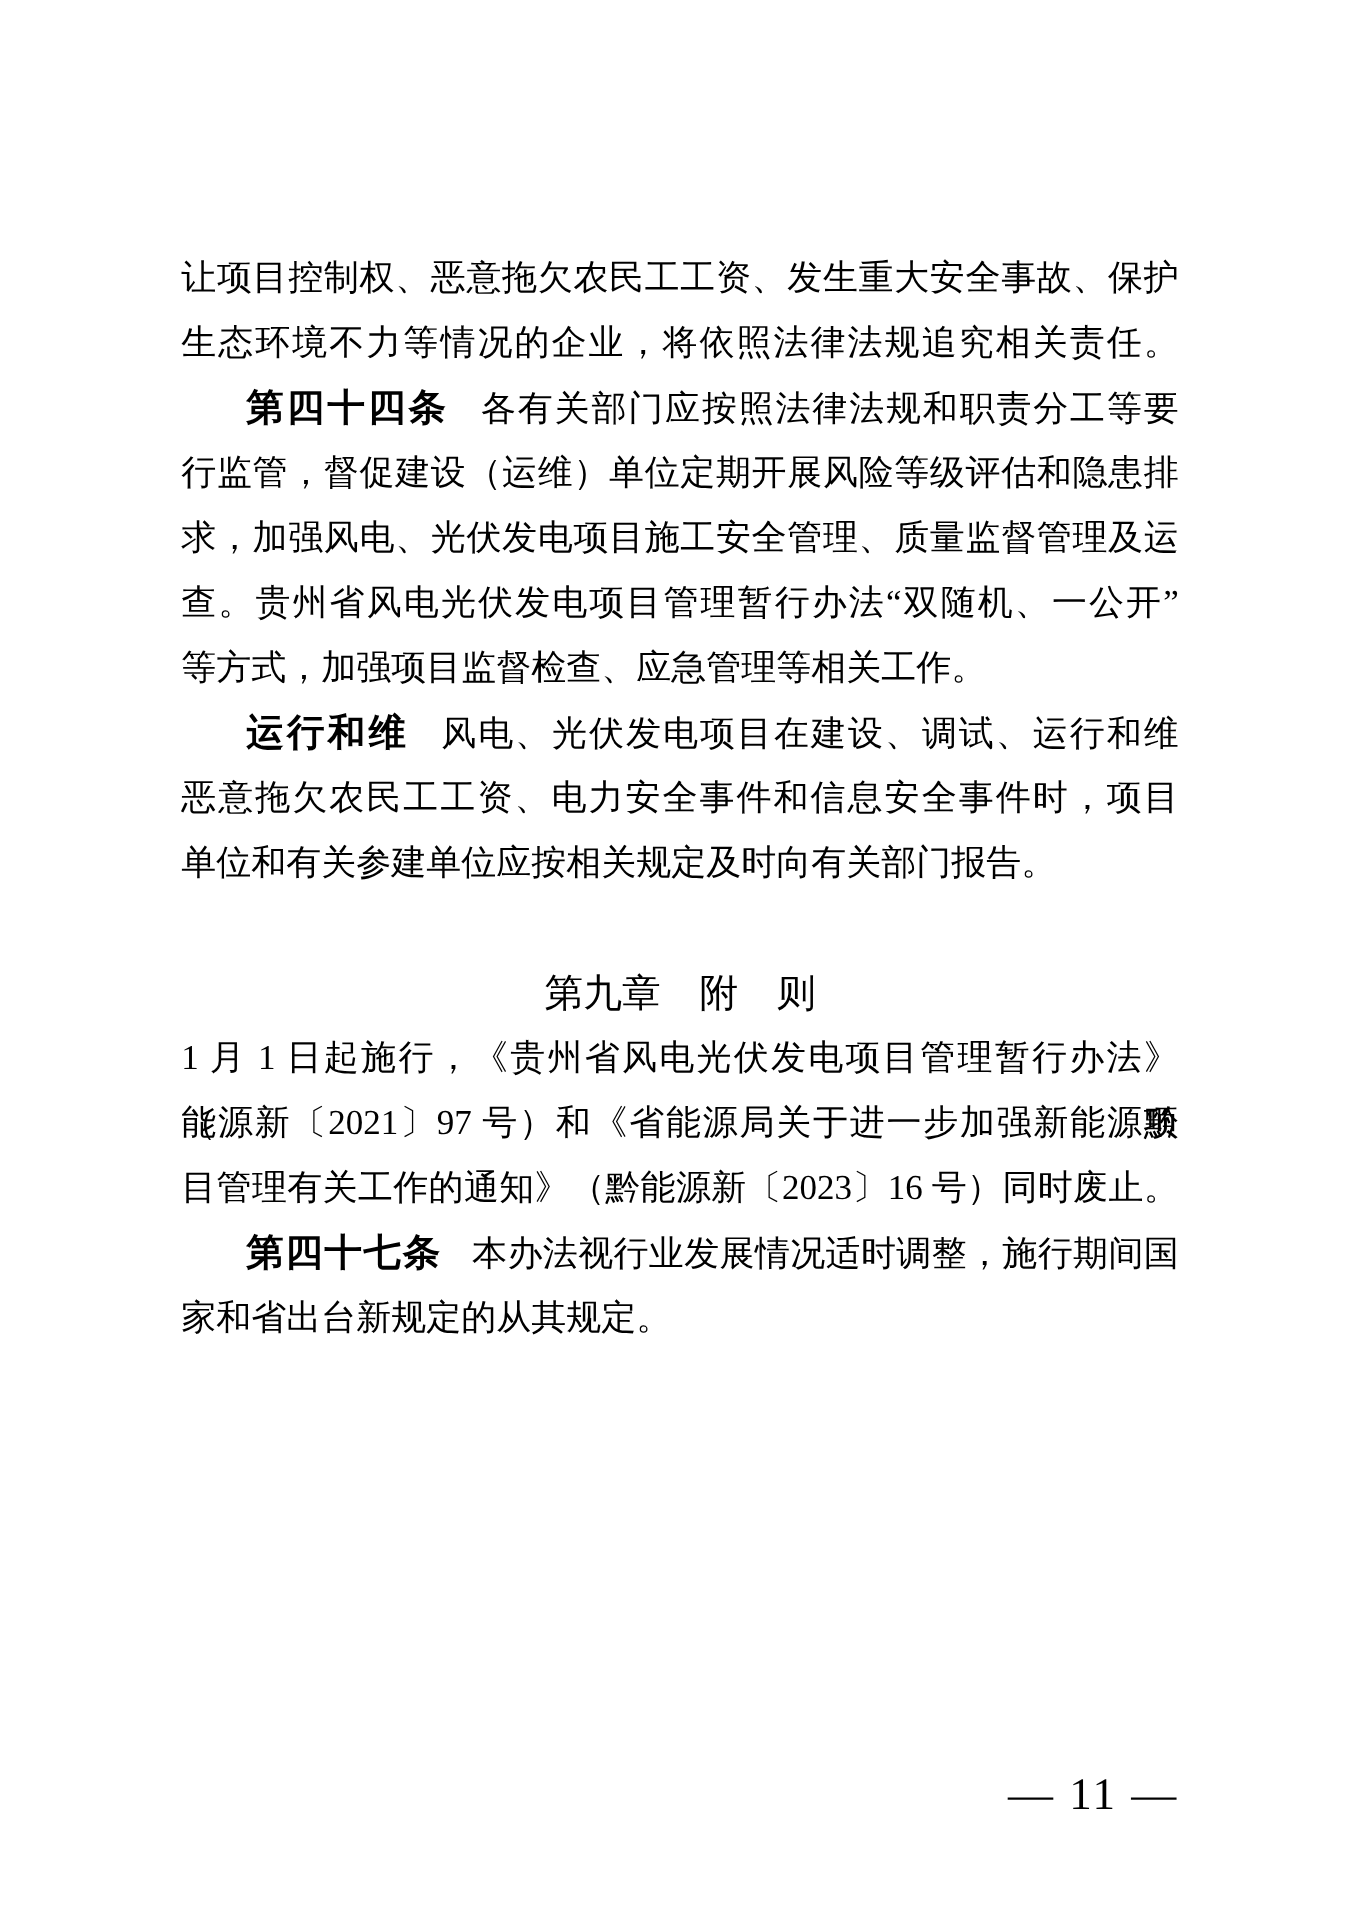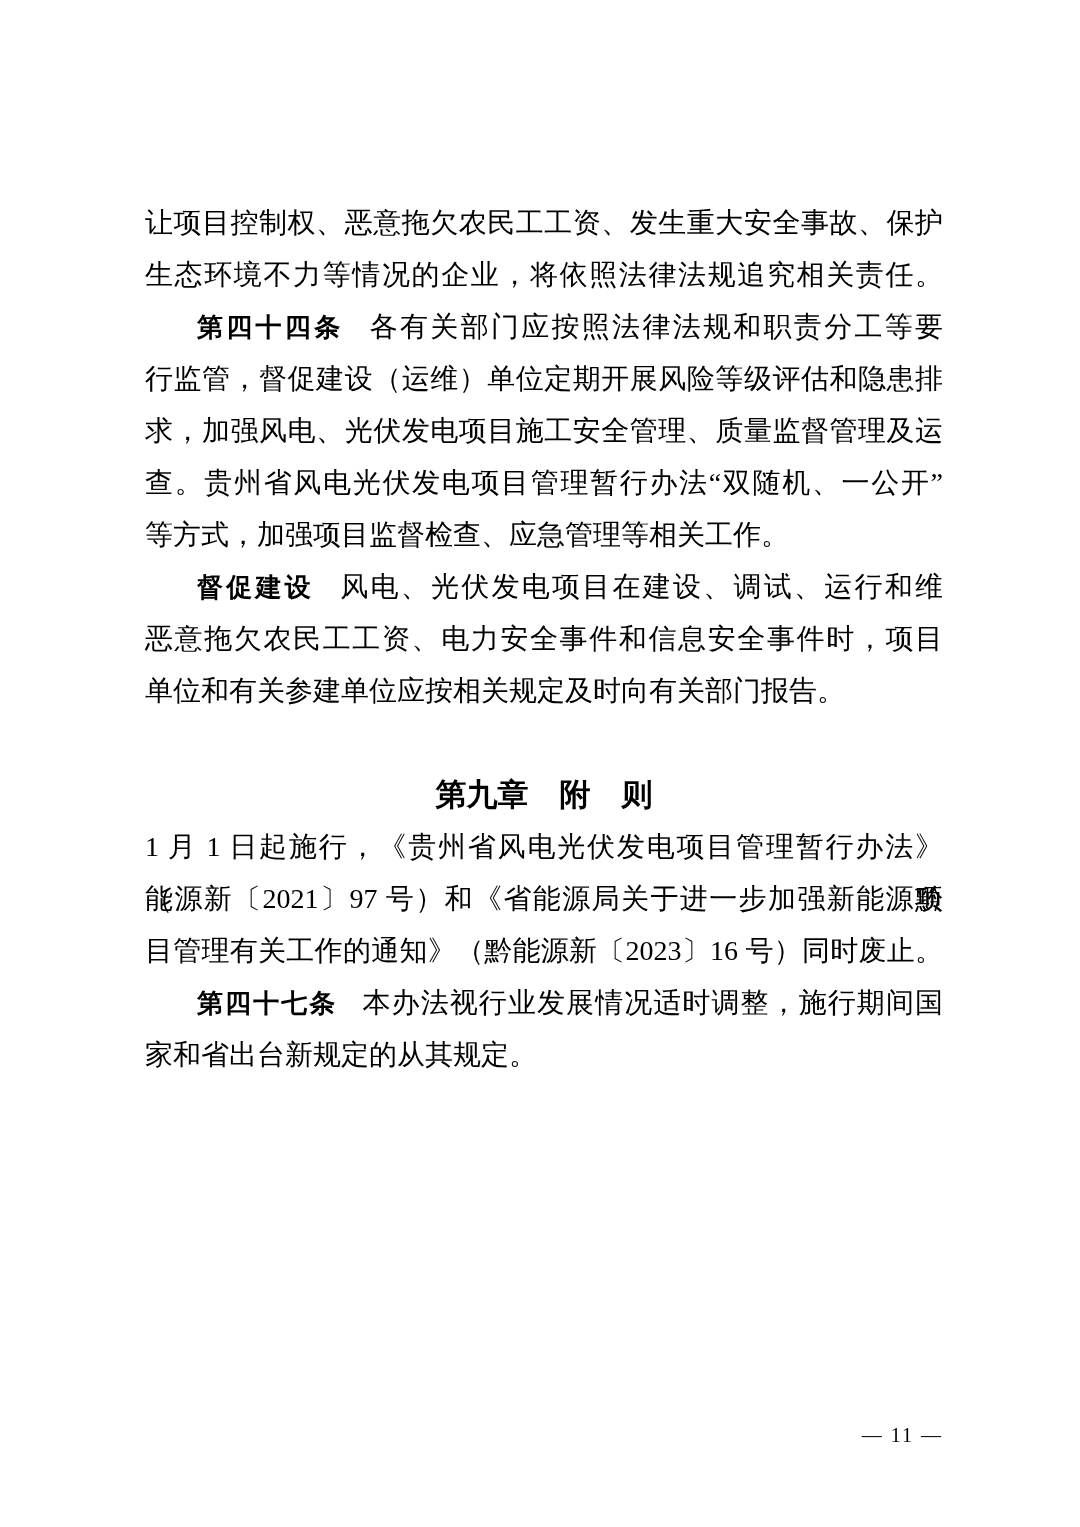--- a/index.html
+++ b/index.html
@@ -30,59 +30,59 @@
   .just {
     text-align: justify;
     text-align-last: justify;
     text-justify: inter-character;
   }
   .indent {
     text-indent: 52px;
   }
   .line b {
     font-weight: 700;
-    font-size: 26px;
+    font-size: 30px;
     letter-spacing: 1px;
   }
   .gap {
     display: inline-block;
     width: 24px;
   }
   .heading {
     text-align: center;
     text-align-last: center;
-    font-weight: 700;
+    font-weight: 400;
     font-size: 31px;
   }
   .blank {
     
   }
   #pagenum {
     position: absolute;
     top: 1409px;
     right: 137px;
     height: 52px;
     line-height: 52px;
-    font-size: 20px;
+    font-size: 36px;
     letter-spacing: 2px;
   }
 </style>
 </head>
 <body>
 
 <div id="page">
   <div id="textblock">
       <div class="line just"><span>让项目控制权、恶意拖欠农民工工资、发生重大安全事故、保护</span></div>
       <div class="line just"><span>生态环境不力等情况的企业，将依照法律法规追究相关责任。</span></div>
       <div class="line just indent"><b>第四十四条</b><span class="gap"></span><span>各有关部门应按照法律法规和职责分工等要</span></div>
       <div class="line just"><span>行监管，督促建设（运维）单位定期开展风险等级评估和隐患排</span></div>
       <div class="line just"><span>求，加强风电、光伏发电项目施工安全管理、质量监督管理及运</span></div>
       <div class="line just"><span>查。贵州省风电光伏发电项目管理暂行办法“双随机、一公开”</span></div>
       <div class="line"><span>等方式，加强项目监督检查、应急管理等相关工作。</span></div>
-      <div class="line just indent"><b>督促建设</b><span class="gap"></span><span>风电、光伏发电项目在建设、调试、运行和维</span></div>
+      <div class="line just indent"><b>运行和维</b><span class="gap"></span><span>风电、光伏发电项目在建设、调试、运行和维</span></div>
       <div class="line just"><span>恶意拖欠农民工工资、电力安全事件和信息安全事件时，项目</span></div>
       <div class="line"><span>单位和有关参建单位应按相关规定及时向有关部门报告。</span></div>
       <div class="line blank"></div>
       <div class="line heading">第九章　附　则</div>
       <div class="line just"><span>1 月 1 日起施行，《贵州省风电光伏发电项目管理暂行办法》（黔</span></div>
       <div class="line just"><span>能源新〔2021〕97 号）和《省能源局关于进一步加强新能源项</span></div>
       <div class="line just"><span>目管理有关工作的通知》（黔能源新〔2023〕16 号）同时废止。</span></div>
       <div class="line just indent"><b>第四十七条</b><span class="gap"></span><span>本办法视行业发展情况适时调整，施行期间国</span></div>
       <div class="line"><span>家和省出台新规定的从其规定。</span></div>
     </div>

